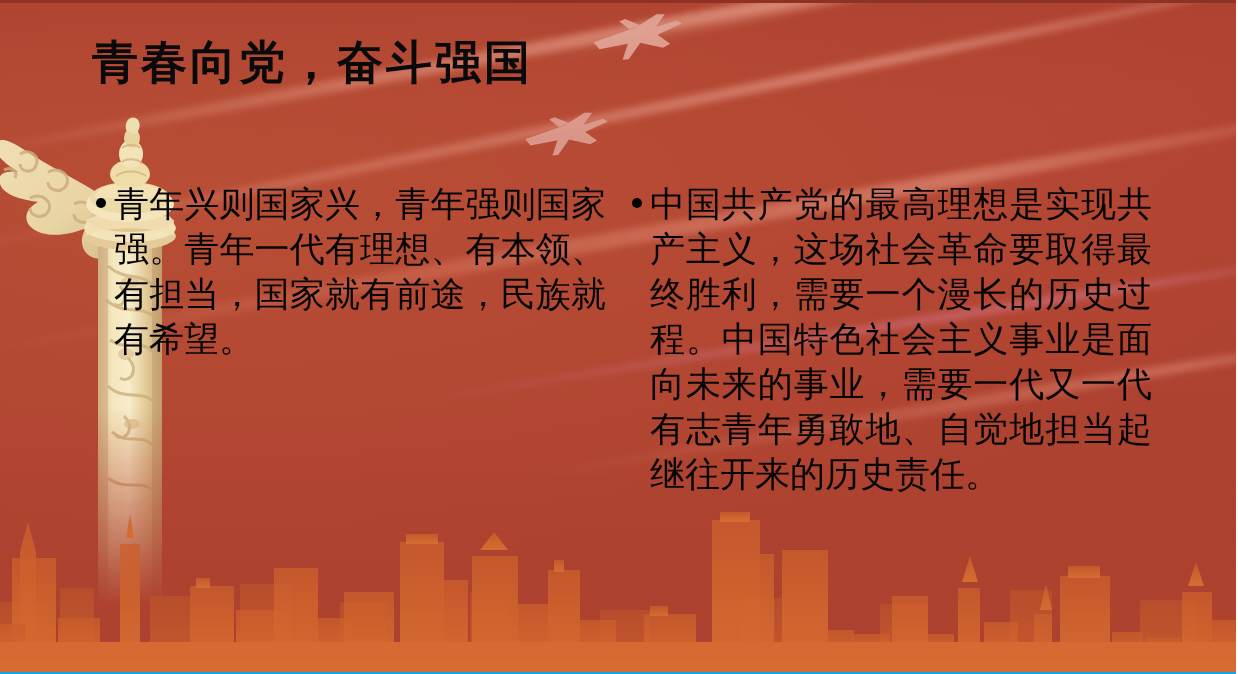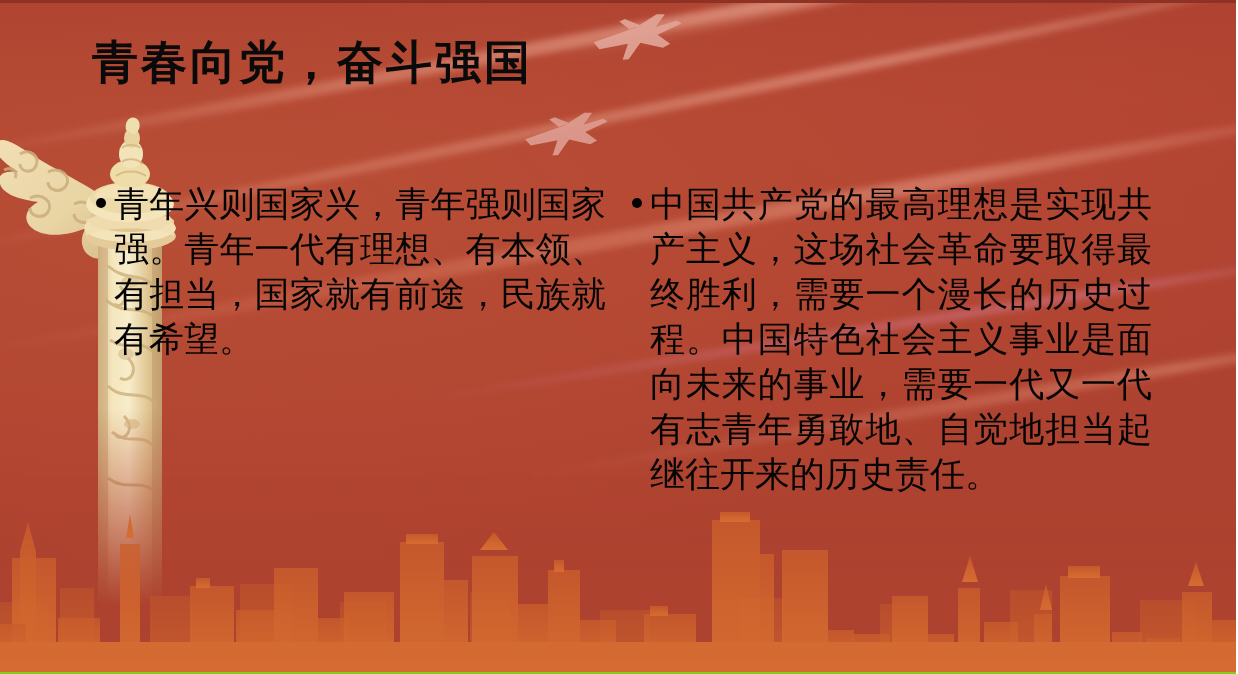--- a/index.html
+++ b/index.html
@@ -9,21 +9,21 @@
   }
   body {
     font-family: "Liberation Serif", "DejaVu Serif", serif;
   }
 
   #slide {
     position: relative;
     width: 1238px;
     height: 674px;
     overflow: hidden;
-    background: #84cc16;
+    background: #0ea5e9;
     box-sizing: border-box;
   }
 
   
   .bg-base {
     position: absolute;
     left: 0; top: 2px;
     width: 1236px;
     height: 670px;
     background: #ae4230;

